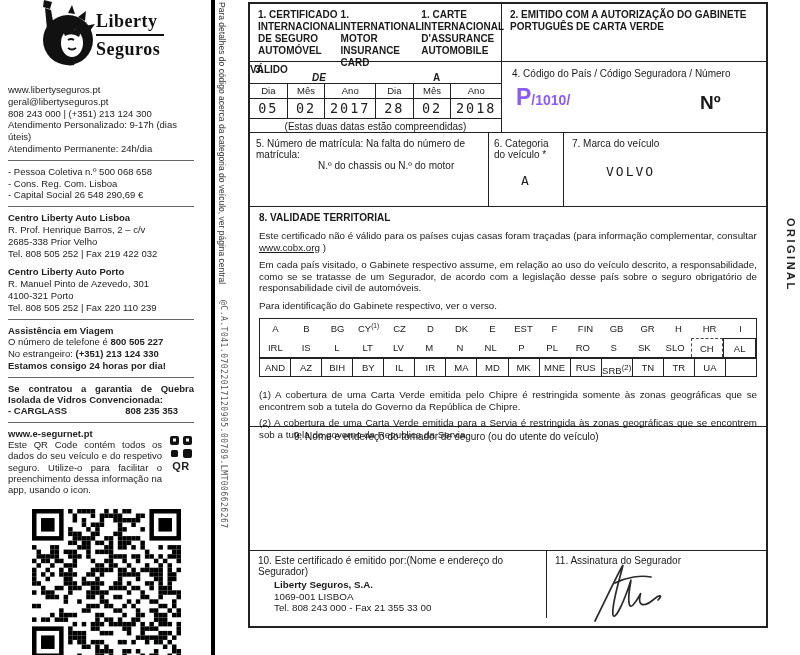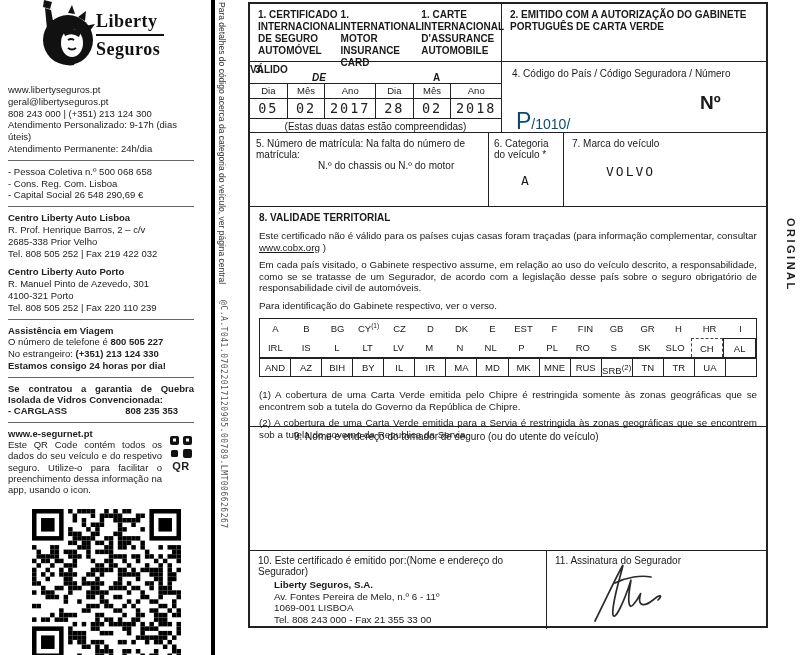--- a/index.html
+++ b/index.html
@@ -56,21 +56,21 @@
   .s3a  { position:absolute; left:183px; bottom:0; font-weight:bold; }
   .dtable { border-top:1.2px solid #222; border-bottom:1.2px solid #222; }
   .drow { display:flex; }
   .dcell { flex:1; text-align:center; border-right:1.2px solid #222; }
   .dcell.wide { flex:1.35; }
   .dcell:last-child { border-right:none; }
   .dhead .dcell { font-size:9.5px; padding:1px 0 2px; border-bottom:1.2px solid #222; }
   .dval .dcell { font-size:13.5px; padding:1px 0 2px; color:#222; }
   .s3cap { text-align:center; font-size:10px; padding-top:2px; }
   .s4 { flex:1; padding:6px 10px; position:relative; }
-  .s4code { position:absolute; left:14px; top:46px; font-weight:normal; color:#0c4a6e; }
+  .s4code { position:absolute; left:14px; top:22px; font-weight:bold; color:#8b5cf6; }
   .s4code .big { font-size:23px; }
   .s4code .small { font-size:14px; }
   .s4no { position:absolute; left:198px; top:30px; font-size:19px; font-weight:bold; }
   
   .rowC { height:74px; }
   .s5 { width:239px; padding:5px 6px; }
   .s5 .l2 { padding-left:62px; }
   .s6 { width:75px; padding:5px 5px; }
   .s6v { text-align:center; margin-top:13px; font-size:13px; }
   .s7 { flex:1; padding:5px 8px; }
@@ -760,21 +760,20 @@
 
   <div class="row rowE">
     <div class="cell s9 lbl10">9. Nome e endereço do tomador de seguro (ou do utente do veículo)</div>
   </div>
 
   <div class="row rowF">
     <div class="cell s10 lbl10">
       <div>10. Este certificado é emitido por:(Nome e endereço do Segurador)</div>
       <div class="addr">
         <div class="b">Liberty Seguros, S.A.</div>
-        <div>Av. Fontes Pereira de Melo, n.º 6 - 11º</div>
         <div>1069-001 LISBOA</div>
         <div>Tel. 808 243 000 - Fax 21 355 33 00</div>
       </div>
     </div>
     <div class="cell s11 lbl10">
       <div>11. Assinatura do Segurador</div>
       <svg class="sig" width="110" height="62" viewBox="0 0 110 62">
         <g fill="none" stroke="#2a2a2a" stroke-width="1.7" stroke-linecap="round">
           <path d="M10,60 C20,40 34,10 38,4 C36,14 26,44 28,54 C30,60 38,42 43,28 C46,19 47,15 45,25 C43,37 43,49 48,44 C54,38 57,28 55,35 C53,44 58,47 68,39 C75,33 78,34 73,39"></path>
           <path d="M30,22 C42,16 56,14 66,16"></path>

